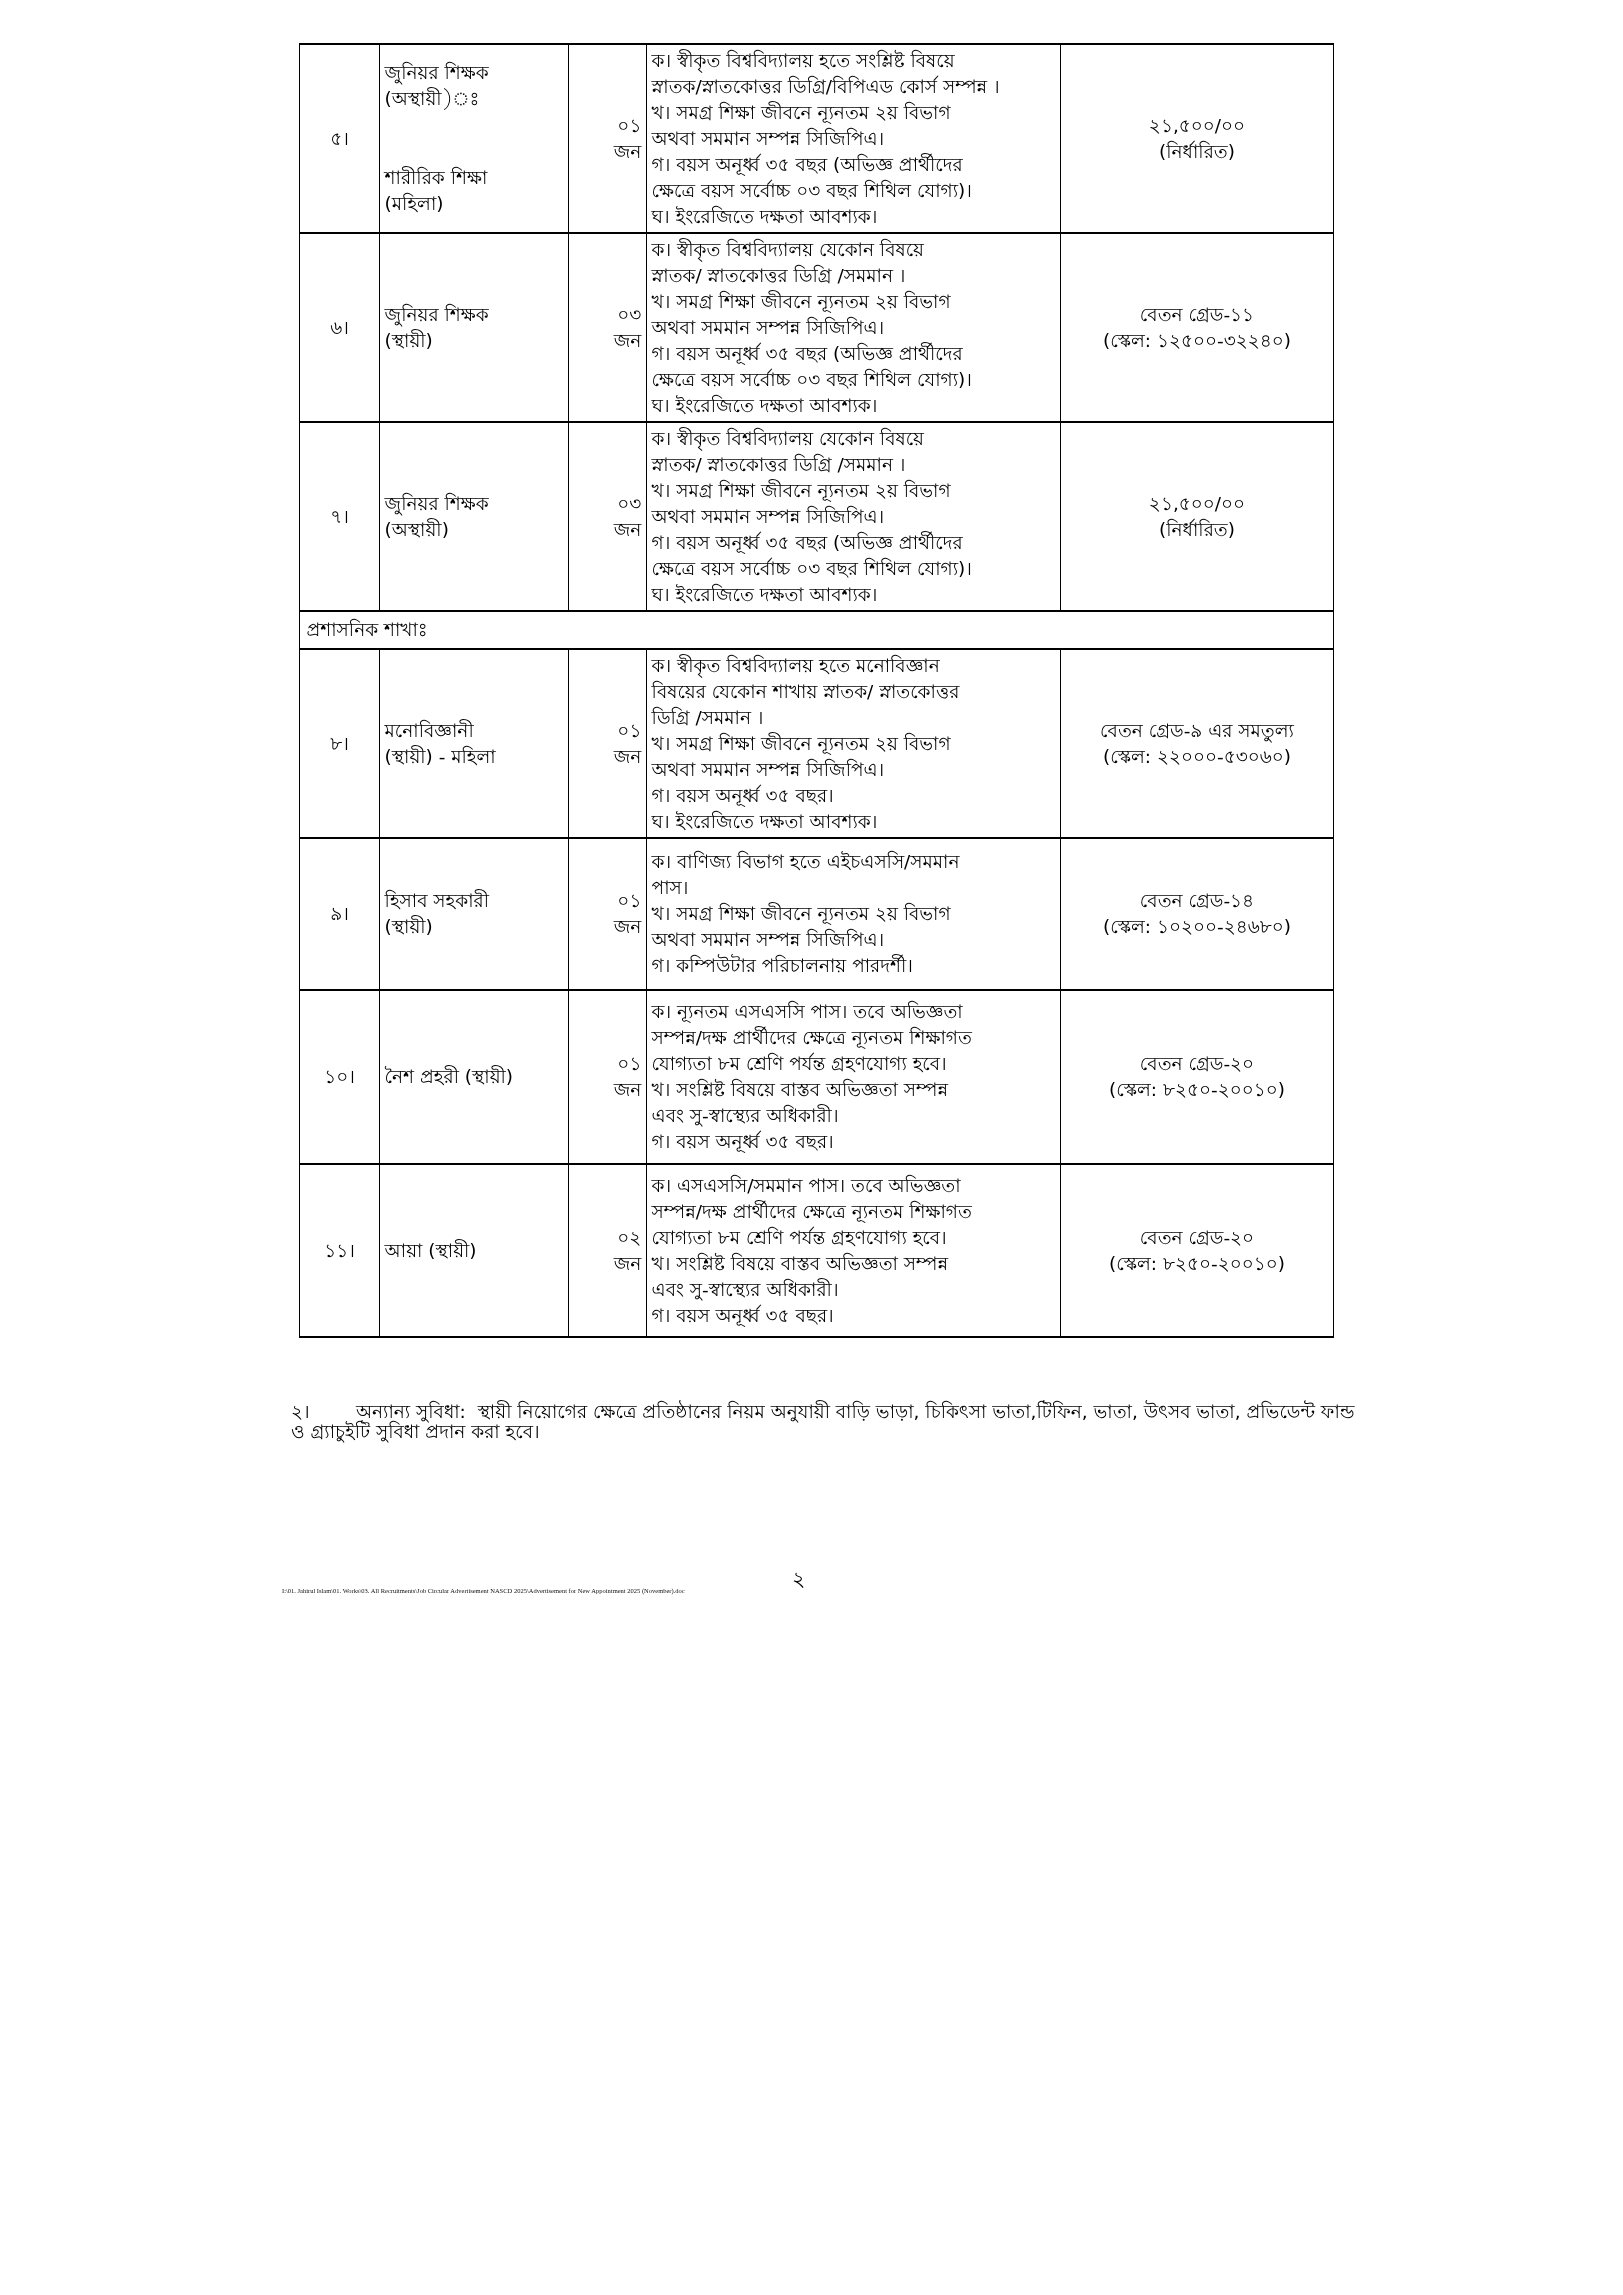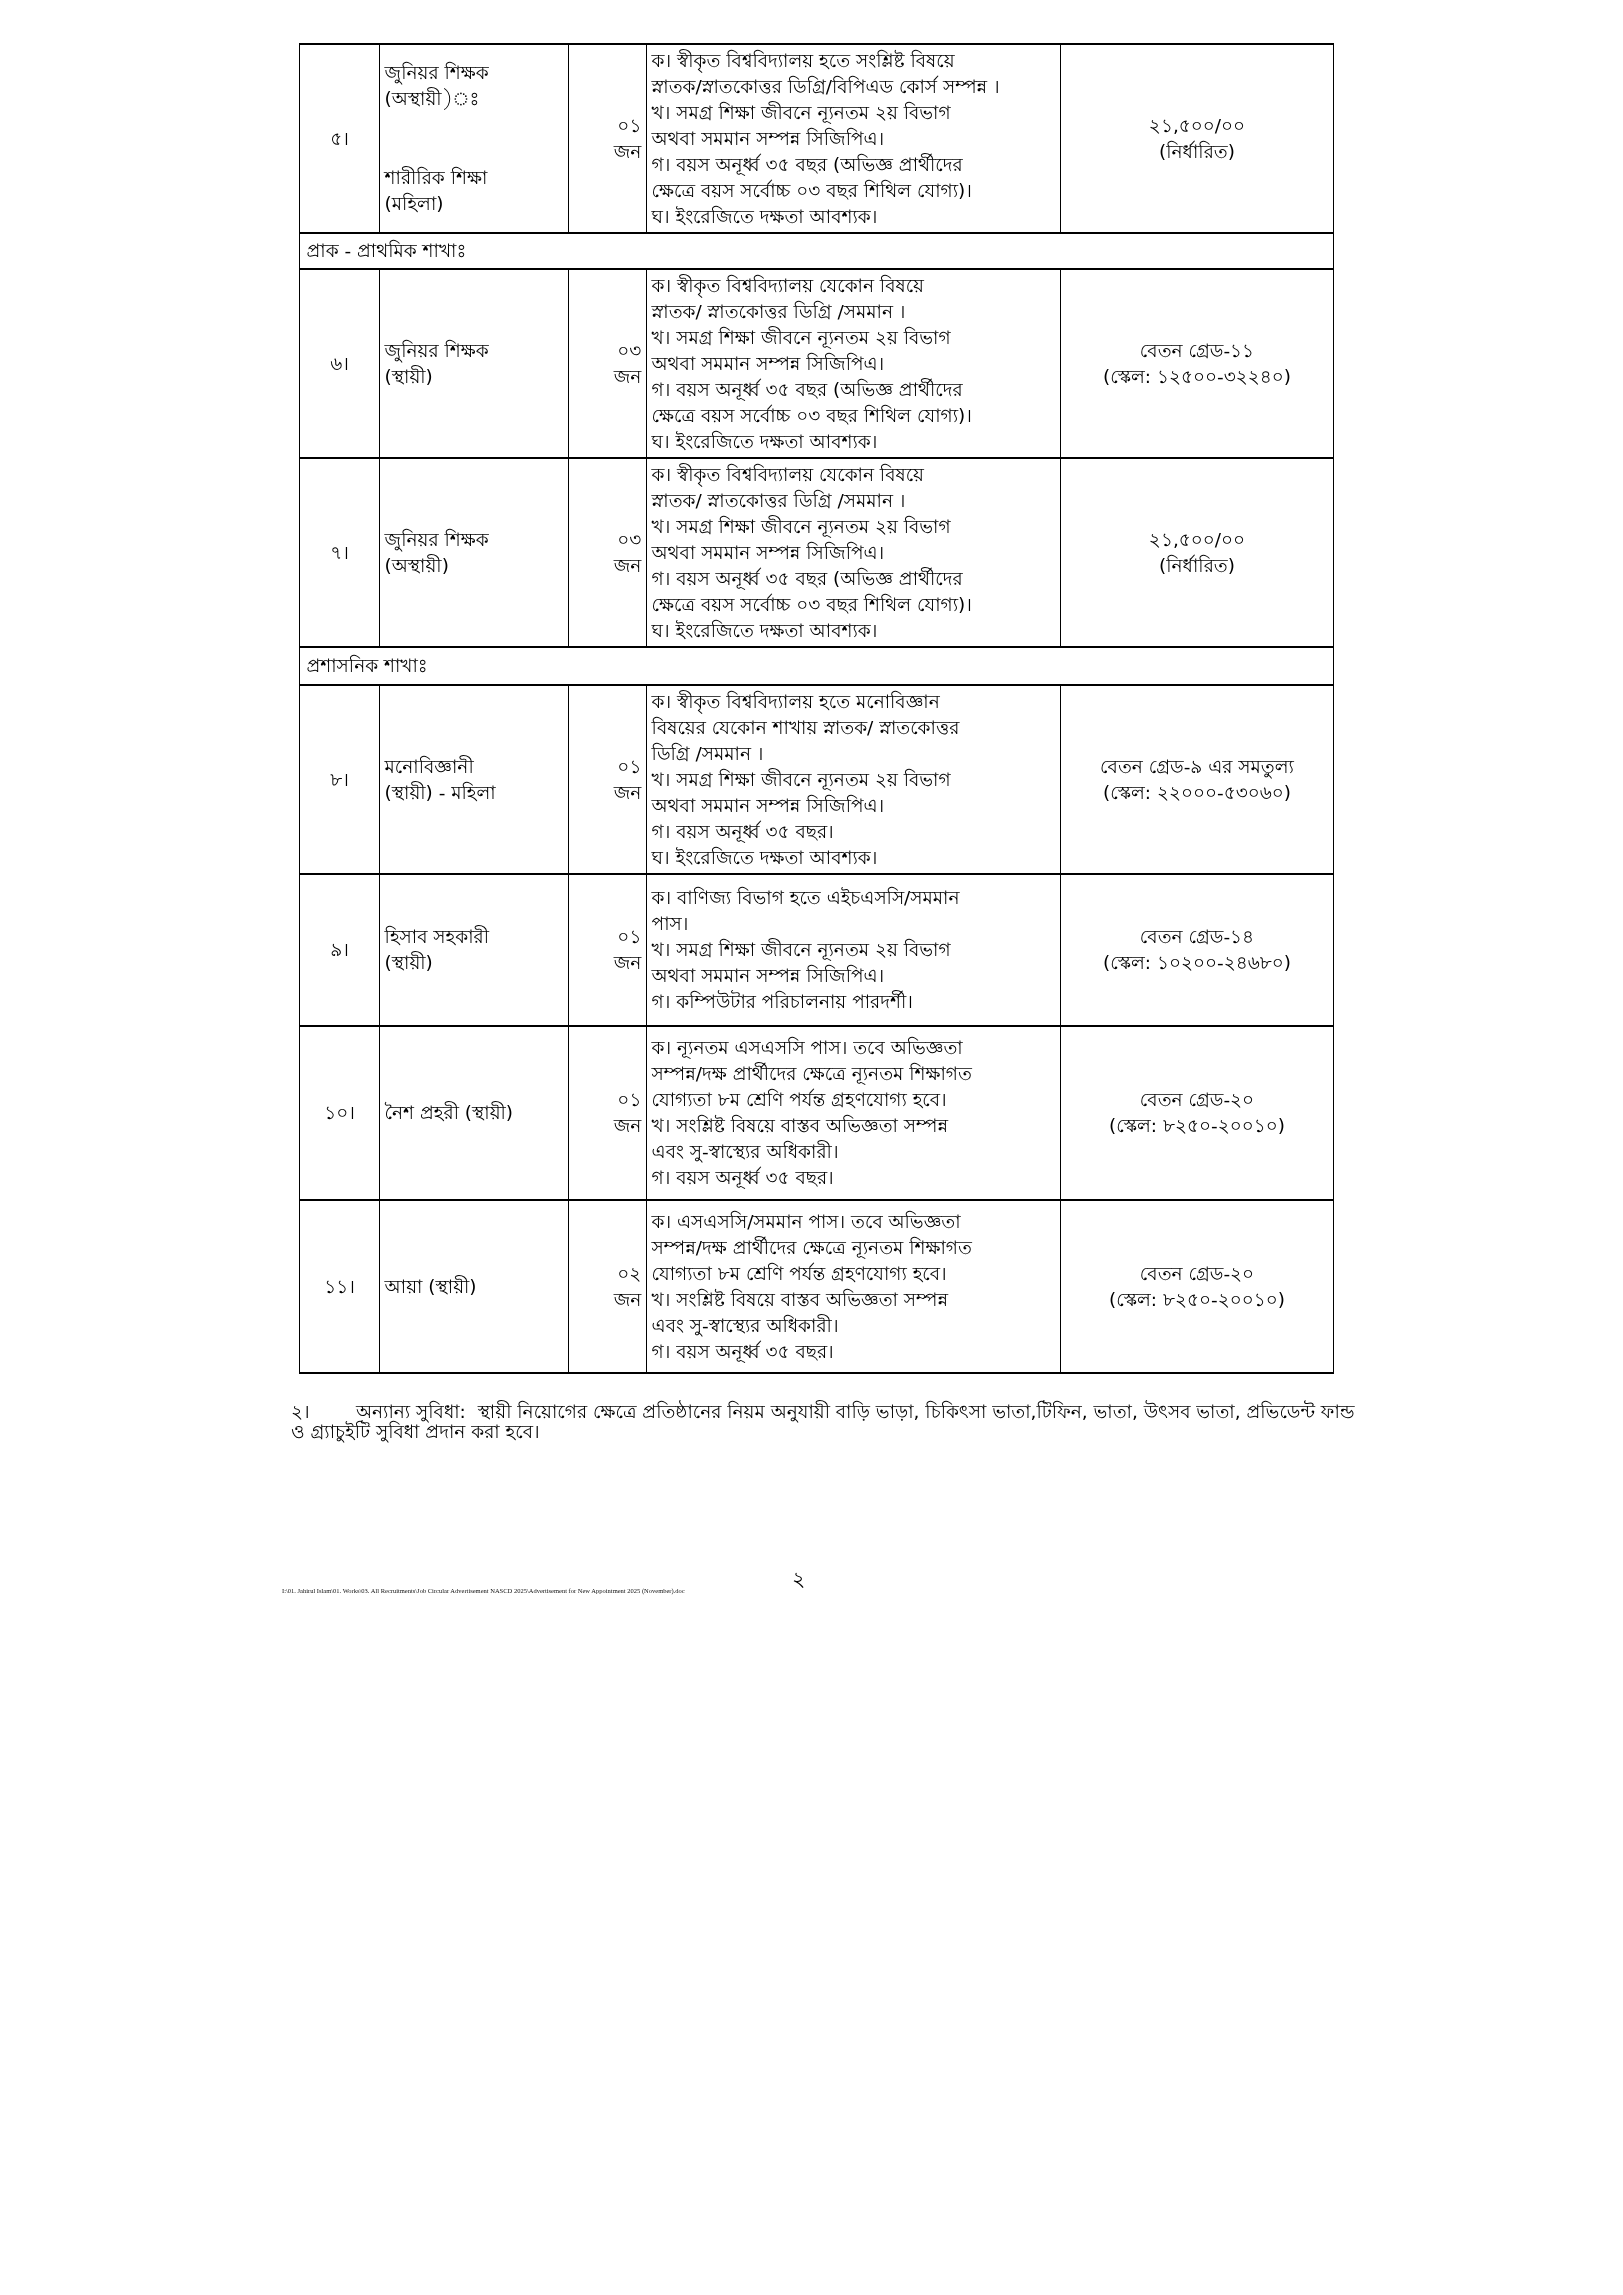--- a/index.html
+++ b/index.html
@@ -71,23 +71,20 @@
             <span class="req-line">অথবা সমমান সম্পন্ন সিজিপিএ।</span>
             <span class="req-line">গ। বয়স অনূর্ধ্ব ৩৫ বছর (অভিজ্ঞ প্রার্থীদের</span>
             <span class="req-line">ক্ষেত্রে বয়স সর্বোচ্চ ০৩ বছর শিথিল যোগ্য)।</span>
             <span class="req-line">ঘ। ইংরেজিতে দক্ষতা আবশ্যক।</span>
           </td>
           <td class="pay">
             <span class="post-line">২১,৫০০/০০</span>
             <span class="post-line">(নির্ধারিত)</span>
           </td>
         </tr>
-        <tr class="section" style="height: 36px;">
-          <td colspan="5">প্রাক - প্রাথমিক শাখাঃ</td>
-        </tr>
         <tr class="row" style="height: 189px;">
           <td class="sl">৬।</td>
           <td class="post">
             <span class="post-line">জুনিয়র শিক্ষক</span>
             <span class="post-line">(স্থায়ী)</span>
           </td>
           <td class="vac">
             <span class="post-line">০৩</span>
             <span class="post-line">জন</span>
           </td>

